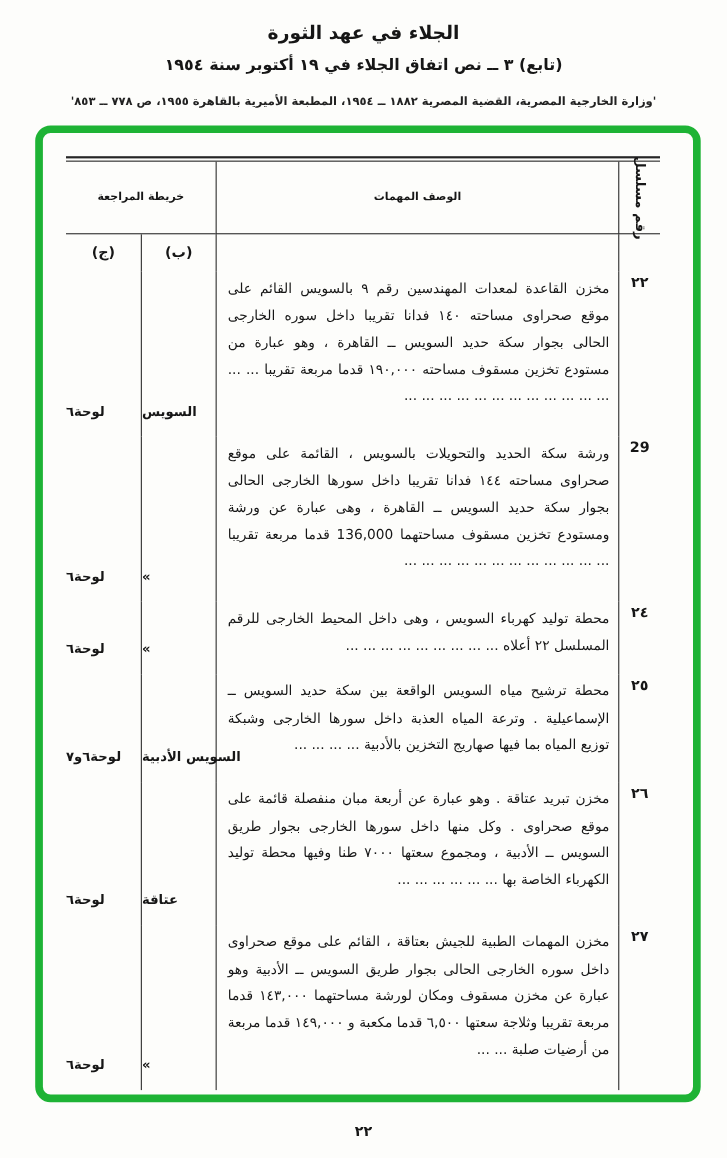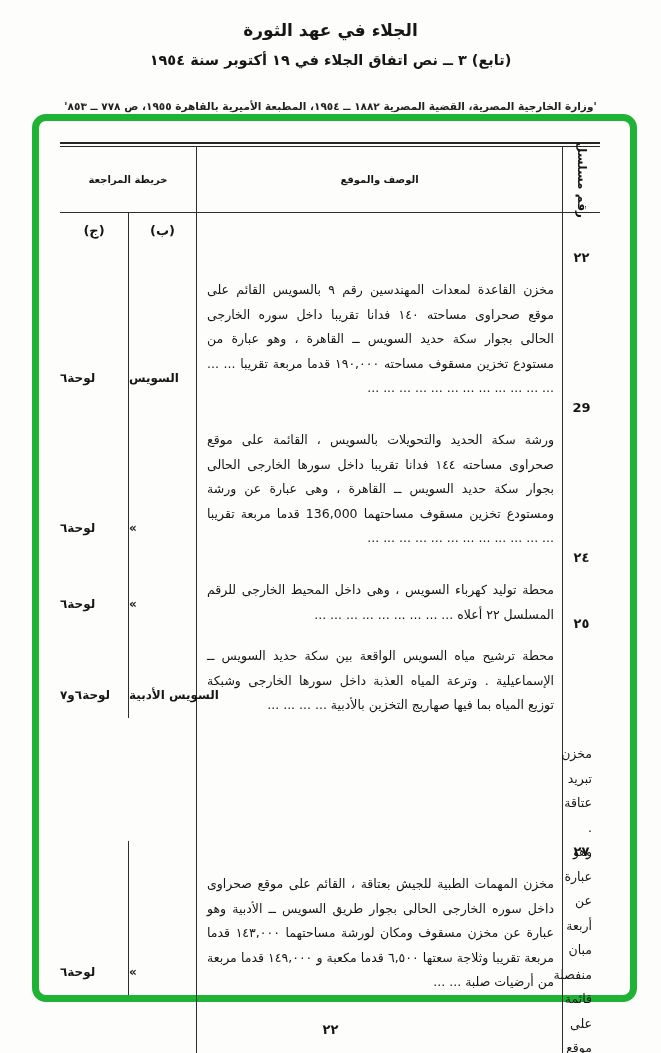--- a/index.html
+++ b/index.html
@@ -7,21 +7,21 @@
   body {
     position:relative;
     background:#fdfdfb;
     font-family:"DejaVu Sans", sans-serif;
     color:#161616;
     direction:rtl;
     overflow:hidden;
   }
   .doc-title   { position:absolute; top:20px; left:0; right:0; text-align:center; font-size:17px; font-weight:bold; }
   .doc-subtitle{ position:absolute; top:52px; left:0; right:0; text-align:center; font-size:14.5px; font-weight:bold; }
-  .doc-source  { position:absolute; top:86px; left:0; right:0; text-align:center; font-size:10.5px; font-weight:bold; color:#222;margin-top:14px; }
+  .doc-source  { position:absolute; top:86px; left:0; right:0; text-align:center; font-size:10.5px; font-weight:bold; color:#222; }
 
   .highlight-box {
     position:absolute; left:32px; top:114px; width:605px; height:888px;
     border:7px solid #1eb335; border-radius:14px; background:transparent;
   }
 
   .doc-table { position:absolute; top:21px; right:30px; width:540px; }
   .toprule { height:5px; border-top:2px solid #262626; border-bottom:1px solid #262626; }
 
   .grid-row { display:grid; direction:rtl; }
@@ -42,21 +42,21 @@
 
   .serial-head { display:flex; align-items:center; justify-content:center; overflow:visible; }
   .serial-head-inner { transform:rotate(90deg); white-space:nowrap; font-size:12px; font-weight:bold; }
 
   .desc-head, .review-head { display:flex; align-items:center; justify-content:center;
       font-size:10px; font-weight:bold; }
   .subhead { display:flex; align-items:center; justify-content:center; font-size:13px; font-weight:bold; }
 
   .cell.serial { text-align:center; padding-top:3px; font-size:13px; font-weight:bold; }
   .cell.desc   { padding:3px 8px 0 10px; }
-  .desc-text   { font-size:12.5px; line-height:24.5px; text-align:justify; text-align-last:right;margin-top:28px; }
+  .desc-text   { font-size:12.5px; line-height:24.5px; text-align:justify; text-align-last:right; }
   .cell.mapcol { display:flex; align-items:flex-end; justify-content:flex-end; padding-bottom:16px; }
   .maplabel    { font-size:12px; font-weight:bold; white-space:nowrap; }
 
   .page-number { position:absolute; top:1022px; left:0; right:0; text-align:center;
       font-size:13px; font-weight:bold; }
 </style>
 </head>
 <body>
 
 <div class="doc-title">الجلاء في عهد الثورة</div>
@@ -64,21 +64,21 @@
 <div class="doc-source">'وزارة الخارجية المصرية، القضية المصرية ١٨٨٢ ــ ١٩٥٤، المطبعة الأميرية بالقاهرة ١٩٥٥، ص ٧٧٨ ــ ٨٥٣'</div>
 
 <div class="highlight-box">
   <div class="doc-table">
     <div class="toprule"></div>
 
     <div class="grid-row hdrA">
       <div class="cell serial-head bl bb">
         <div class="serial-head-inner">رقم مسلسل</div>
       </div>
-      <div class="cell desc-head bl bb">الوصف والموقع</div>
+      <div class="cell desc-head bl bb">الوصف المهمات</div>
       <div class="cell review-head bb">خريطة المراجعة</div>
     </div>
 
     <div class="grid-row hdrB">
       <div class="cell bl"></div>
       <div class="cell bl"></div>
       <div class="cell subhead bl">(ب)</div>
       <div class="cell subhead">(ج)</div>
     </div>
 
@@ -129,20 +129,21 @@
           </div>
     <div class="cell mapcol bl">
             <span class="maplabel">السويس الأدبية</span>
           </div>
     <div class="cell mapcol">
             <span class="maplabel">لوحة٦و٧</span>
           </div>
   </div>
 
   <div class="grid-row body-row">
+    <div class="cell serial bl"><span class="sn">٢٦</span></div>
     <div class="cell desc bl">
             <p class="desc-text">مخزن تبريد عتاقة . وهو عبارة عن أربعة مبان منفصلة قائمة على موقع صحراوى . وكل منها داخل سورها الخارجى بجوار طريق السويس ــ الأدبية ، ومجموع سعتها ٧٠٠٠ طنا وفيها محطة توليد الكهرباء الخاصة بها ... ... ... ... ... ...</p>
           </div>
     <div class="cell mapcol bl">
             <span class="maplabel">عتاقة</span>
           </div>
     <div class="cell mapcol">
             <span class="maplabel">لوحة٦</span>
           </div>
   </div>

